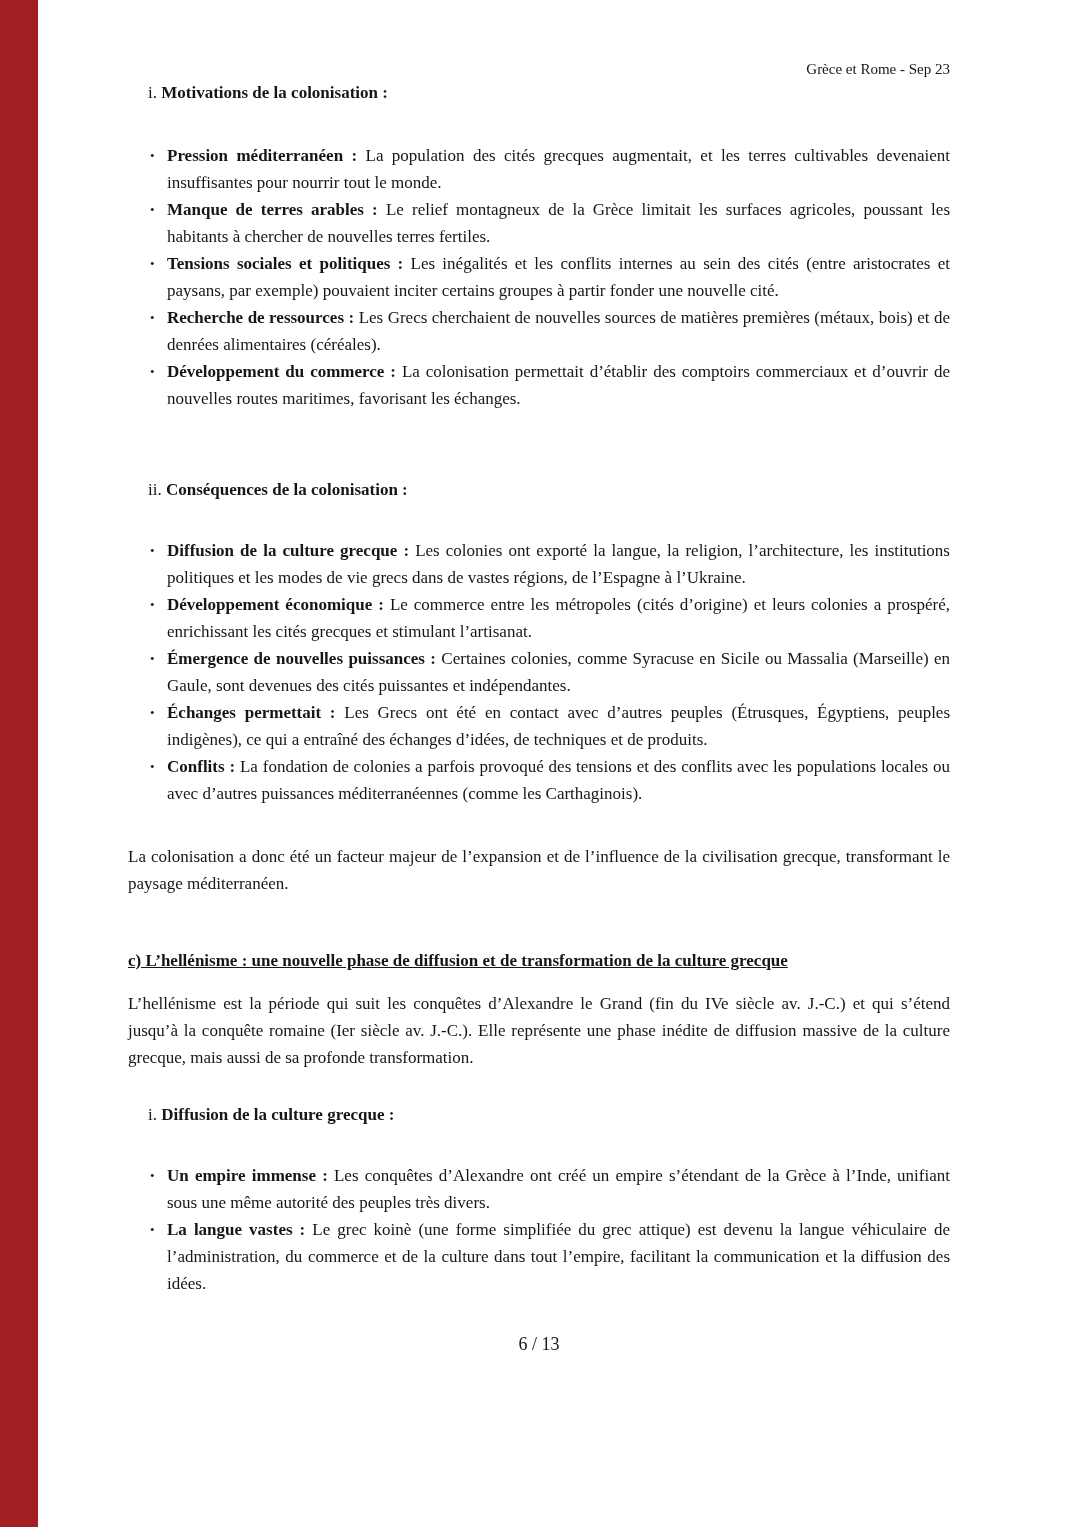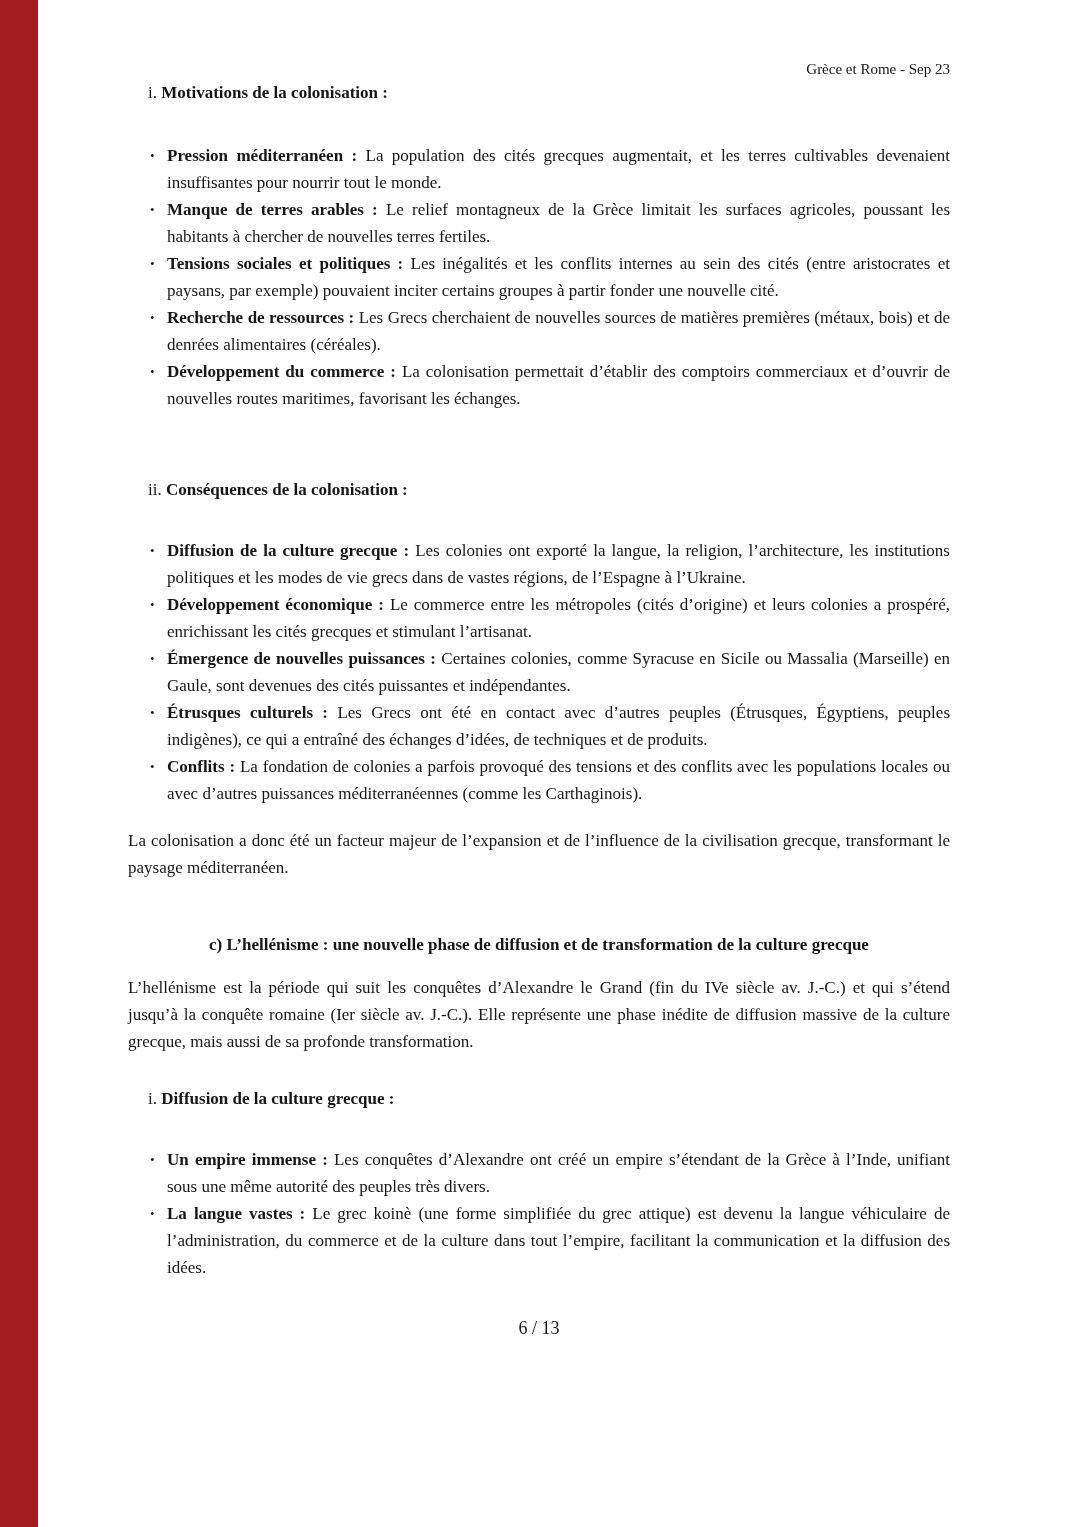--- a/index.html
+++ b/index.html
@@ -32,21 +32,21 @@
   .content { padding: 0 130px 0 128px; }
 
   .num-heading { margin: 0; padding-left: 20px; }
   .num-heading .num { font-weight: normal; }
   .num-heading .ttl { font-weight: bold; }
 
   #heading-motivations { }
   #list-motivations    { margin-top: 36px; }
   #heading-consequences{ margin-top: 64px; }
   #list-consequences   { margin-top: 34px; }
-  #closing-paragraph   { margin-top: 20px; }
+  #closing-paragraph   { margin-top: 36px; }
   #heading-hellenisme  { margin-top: 50px; }
   #paragraph-hellenisme{ margin-top: 16px; }
   #heading-diffusion   { margin-top: 30px; }
   #list-diffusion      { margin-top: 34px; }
   .footer              { margin-top: 34px; padding-bottom: 64px; text-align: center; font-size: 18px; }
 
   ul.bullets { list-style: none; margin: 0; padding: 0; }
   ul.bullets li {
     display: flex;
     align-items: flex-start;
@@ -59,21 +59,21 @@
     line-height: 27px;
   }
   ul.bullets .btxt {
     flex: 1;
     text-align: justify;
   }
   p.para {
     margin: 0;
     text-align: justify;
   }
-  .bold-heading { margin: 8px; font-weight: bold; text-align: center; }
+  .bold-heading { margin: 0; font-weight: bold; text-align: left; text-decoration: underline; }
 </style>
 </head>
 <body>
 
 <div class="page">
   <div class="accent-bar" style="background: rgb(163, 30, 34);"></div>
 
   <div class="header">
     <span>Grèce et Rome - Sep 23</span>
   </div>
@@ -121,21 +121,21 @@
       <li>
         <span class="dot">•</span>
         <span class="btxt"><b>Développement économique :</b> <span>Le commerce entre les métropoles (cités d’origine) et leurs colonies a prospéré, enrichissant les cités grecques et stimulant l’artisanat.</span></span>
       </li>
       <li>
         <span class="dot">•</span>
         <span class="btxt"><b>Émergence de nouvelles puissances :</b> <span>Certaines colonies, comme Syracuse en Sicile ou Massalia (Marseille) en Gaule, sont devenues des cités puissantes et indépendantes.</span></span>
       </li>
       <li>
         <span class="dot">•</span>
-        <span class="btxt"><b>Étrusques culturels :</b> <span>Les Grecs ont été en contact avec d’autres peuples (Étrusques, Égyptiens, peuples indigènes), ce qui a entraîné des échanges d’idées, de techniques et de produits.</span></span>
+        <span class="btxt"><b>Échanges permettait :</b> <span>Les Grecs ont été en contact avec d’autres peuples (Étrusques, Égyptiens, peuples indigènes), ce qui a entraîné des échanges d’idées, de techniques et de produits.</span></span>
       </li>
       <li>
         <span class="dot">•</span>
         <span class="btxt"><b>Conflits :</b> <span>La fondation de colonies a parfois provoqué des tensions et des conflits avec les populations locales ou avec d’autres puissances méditerranéennes (comme les Carthaginois).</span></span>
       </li>
     </ul>
 
     <p class="para" id="closing-paragraph">La colonisation a donc été un facteur majeur de l’expansion et de l’influence de la civilisation grecque, transformant le paysage méditerranéen.</p>
 
     <p class="bold-heading" id="heading-hellenisme">c) L’hellénisme : une nouvelle phase de diffusion et de transformation de la culture grecque</p>

